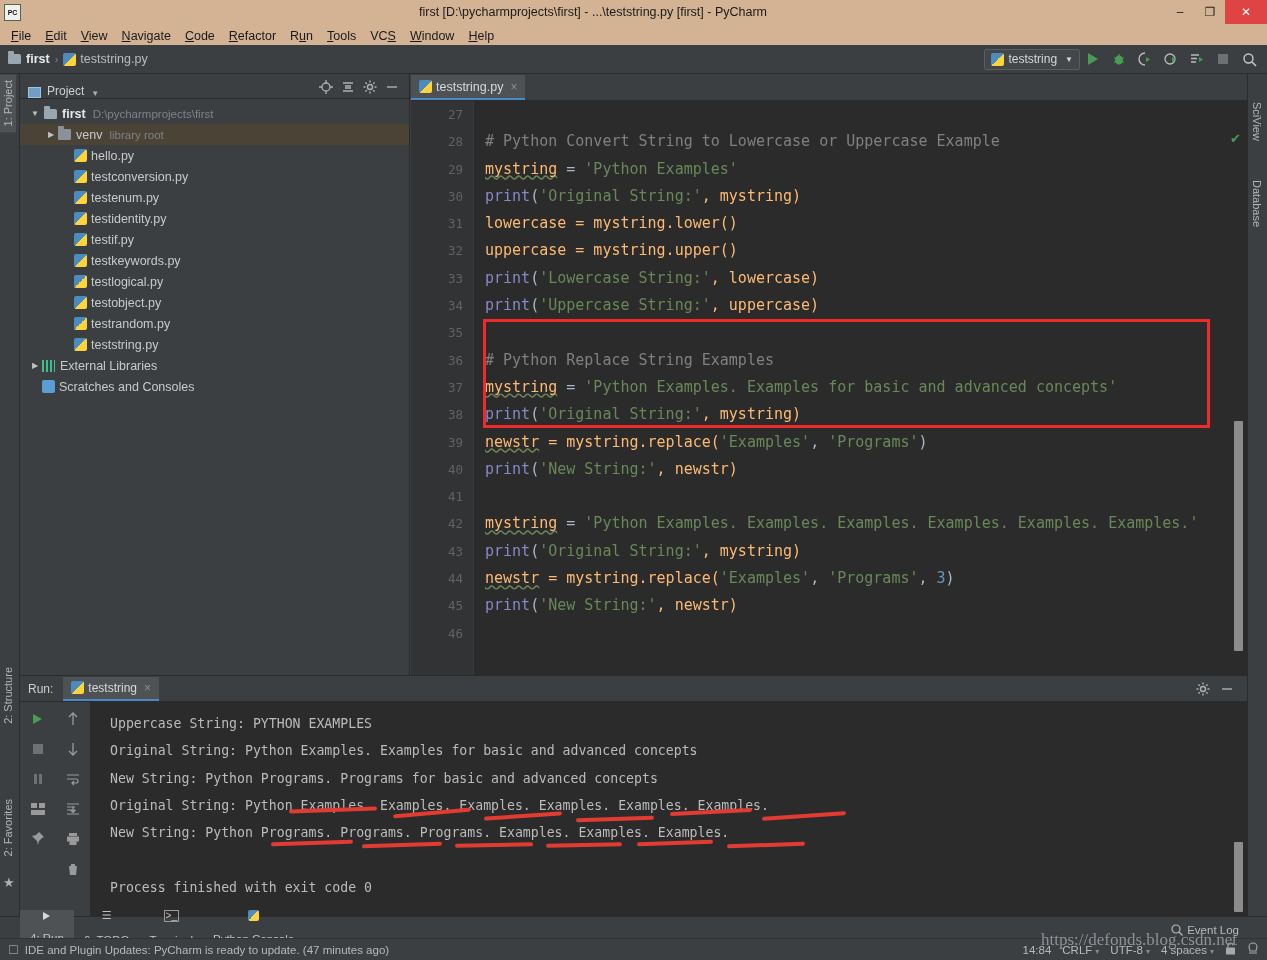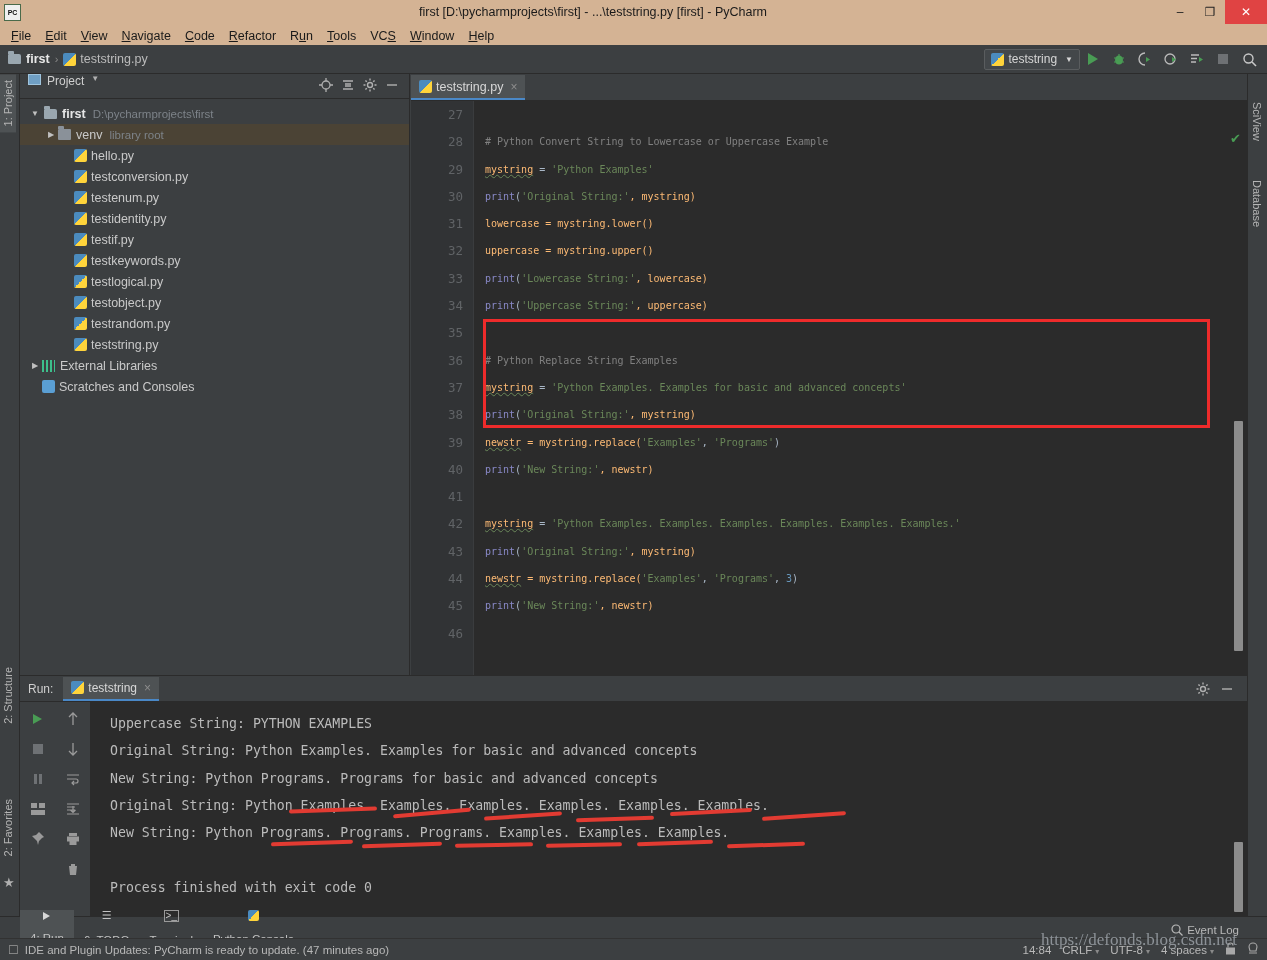--- a/index.html
+++ b/index.html
@@ -93,21 +93,21 @@
   .rail-tab.active { background: #4e5254; }
   .rail-top { position: absolute; top: 0; left: 0; }
   .rail-bot { position: absolute; bottom: 40px; left: 0; }
 
   
   .projpanel {
     position: absolute; left: 20px; top: 74px; width: 390px; height: 601px;
     background: #3c3f41; border-right: 1px solid #2b2b2b;
   }
   .panel-header {
-    height: 25px; display: flex; align-items: flex-start; padding-left: 8px;
+    height: 25px; display: flex; align-items: flex-end; padding-left: 8px;
     border-bottom: 1px solid #2b2b2b; font-size: 12px; color: #cfcfcf;
   }
   .panel-title-ico {
     width: 13px; height: 11px; background: #6f9fc4; border: 1px solid #9fc4dd;
     margin-right: 6px;
   }
   .ph-tools { margin-left: auto; display: flex; align-items: center; padding-right: 6px; }
   .ph-tool { width: 22px; height: 22px; display:flex;align-items:center;justify-content:center; color:#b0b0b0; font-size: 13px;}
   .tree { padding-top: 4px; font-size: 12.5px; color: #c9c9c9; }
   .tnode {
@@ -143,21 +143,21 @@
   .gutter {
     position: absolute; left: 0; top: 0; width: 62px; height: 574px;
     background: #313335; text-align: right;
   }
   .gutter .gline {
     height: 27.3px; line-height: 27.3px; padding-right: 10px;
     font-family: "DejaVu Sans Mono", monospace; font-size: 12.5px; color: #606366;
   }
   .codecol {
     position: absolute; left: 62px; top: 0; right: 0; height: 574px;
-    font-family: "DejaVu Sans Mono", monospace; font-size: 10px;
+    font-family: "DejaVu Sans Mono", monospace; font-size: 15px;
     border-left: 1px solid #3a3c3e;
   }
   .cline { height: 27.3px; line-height: 27.3px; padding-left: 11px; white-space: pre; }
   .c-cmt { color: #808080; }
   .c-str { color: #6a8759; }
   .c-num { color: #6897bb; }
   .c-var { color: #fdba74; }
   .c-op  { color: #a9b7c6; }
   .c-bfn { color: #8888c6; }
   .squig { text-decoration: underline wavy #6a8759; text-decoration-skip-ink: none; }

